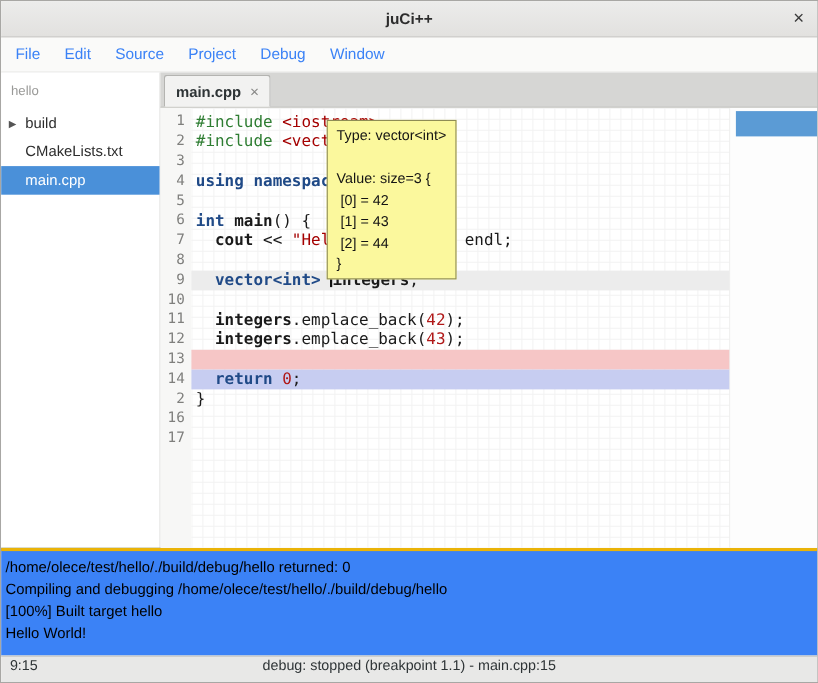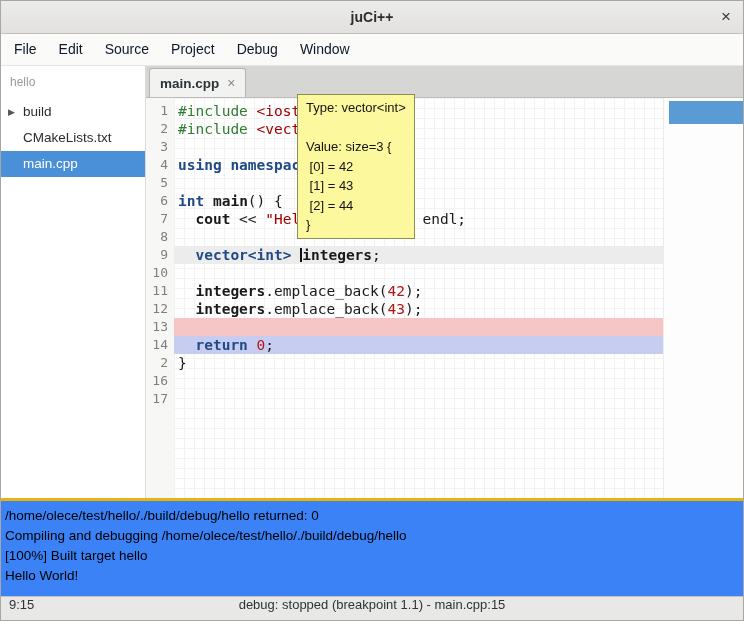--- a/index.html
+++ b/index.html
@@ -6,21 +6,21 @@
   html,body { width:744px; height:621px; font-family:"Liberation Sans", sans-serif; }
   .window { width:744px; height:621px; background:#fff; border:1px solid #a8a7a4; display:flex; flex-direction:column; overflow:hidden; }
 
   
   .titlebar { height:33px; background:linear-gradient(#ececeb,#e2e1df); border-bottom:1px solid #c2c1be; position:relative; display:flex; align-items:center; justify-content:center; flex:0 0 33px; }
   .title { font-weight:bold; font-size:14px; color:#2d2d2d;text-align:center; }
   .close-btn { position:absolute; right:12px; top:6px; font-size:17px; color:#3a3a3a; cursor:default; line-height:20px; }
 
   
   .menubar { height:32px; background:#fafaf9; border-bottom:1px solid #e6e6e4; display:flex; align-items:center; padding-left:2px; flex:0 0 32px; }
-  .menu-item { padding:0 11px; font-size:14px; color:#0f172a; line-height:31px; }
+  .menu-item { padding:0 11px; font-size:14px; color:#3b82f6; line-height:31px; }
 
   
   .content-row { flex:0 0 432px; display:flex; height:432px; }
 
   
   .sidebar { width:145px; flex:0 0 145px; background:#ffffff; border-right:1px solid #dcdcda; display:flex; flex-direction:column; }
   .project-label { color:#9a9a98; font-size:12px; padding:9px 9px 10px 9px; }
   .tree { display:flex; flex-direction:column; }
   .tree-item { position:relative; height:26px; line-height:26px; padding-left:22px; font-size:13.5px; color:#2c2c2c; white-space:nowrap; }
   .tree-item.selected { background:#4a90d9; color:#ffffff; }
@@ -50,21 +50,21 @@
   .s-str { color:#a40000; }
   .s-kw { color:#204a87; font-weight:bold; }
   .s-type { color:#204a87; font-weight:bold; }
   .s-b { font-weight:bold; }
   .s-num { color:#b01818; }
   .caret { display:inline-block; width:0; border-left:2px solid #111; height:14px; margin-bottom:-2px; }
   .right-gap { flex:1; background:#fdfdfd; position:relative; }
   .scroll-indicator { position:absolute; top:3px; right:0; width:74px; height:23px; background:#5b9bd5; }
 
   
-  .tooltip { position:absolute; left:151px; top:28px; background:#fbf89d; border:1px solid #8f8c55; padding:3px 8px; z-index:5; }
+  .tooltip { position:absolute; left:151px; top:43px; background:#fbf89d; border:1px solid #8f8c55; padding:3px 8px; z-index:5; }
   .tt-line { font-size:13px; line-height:19.5px; min-height:19.5px; color:#141414; white-space:pre; }
 
   
   .terminal { flex:0 0 98px; height:98px; background:#3b82f6; border-top:3px solid #eab308; padding:5px 4px; overflow:hidden; }
   .term-line { font-size:13.5px; line-height:20px; color:#000; white-space:pre; }
 
   
   .statusbar { flex:0 0 26px; height:26px; background:#e8e8e7; border-top:1px solid #c4c3c0; position:relative; display:flex; align-items:flex-start; font-size:13px; color:#2e3436; }
   .cursor-pos { padding-left:8px; }
   .status-center { position:absolute; left:50%; transform:translateX(-50%); white-space:nowrap; }

